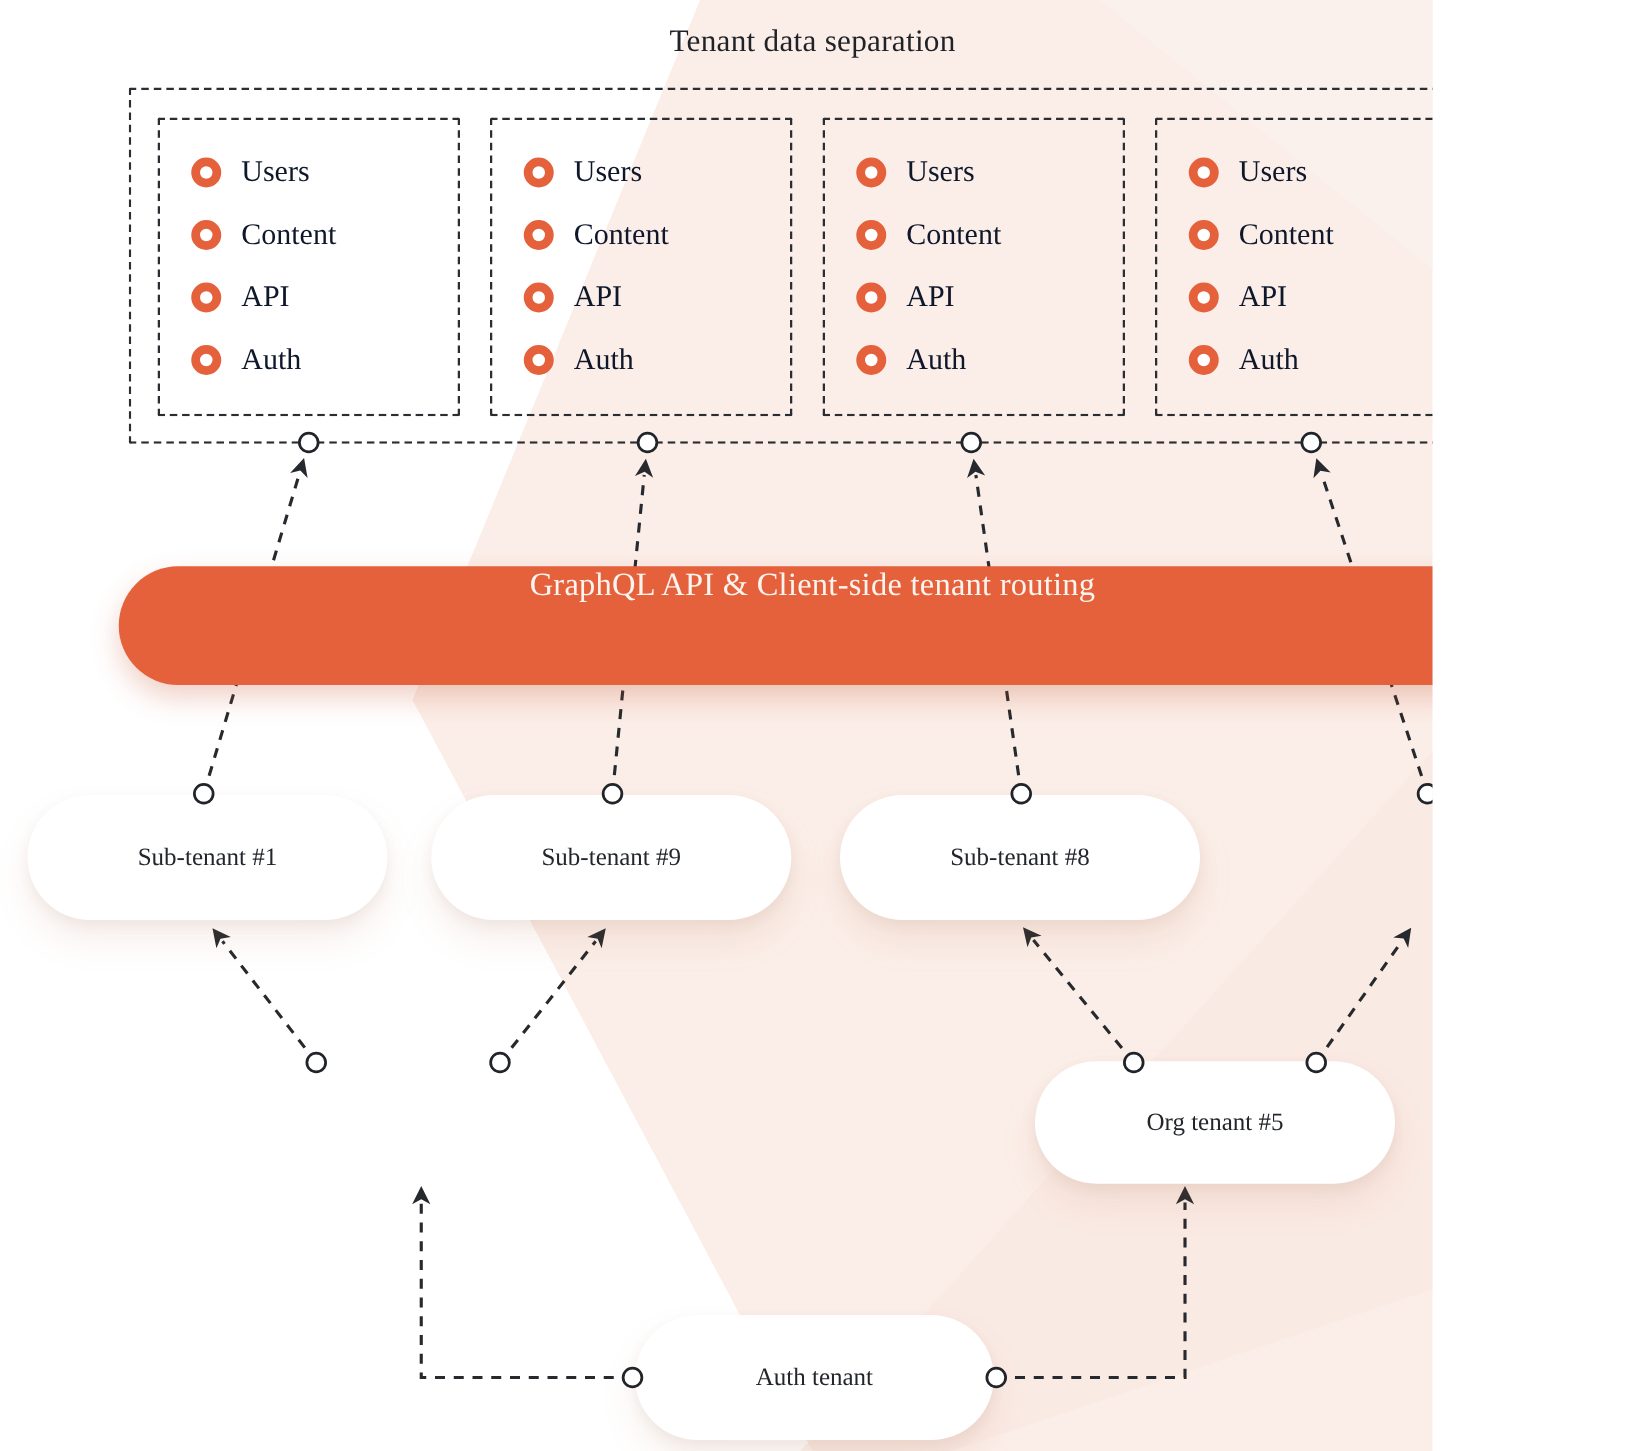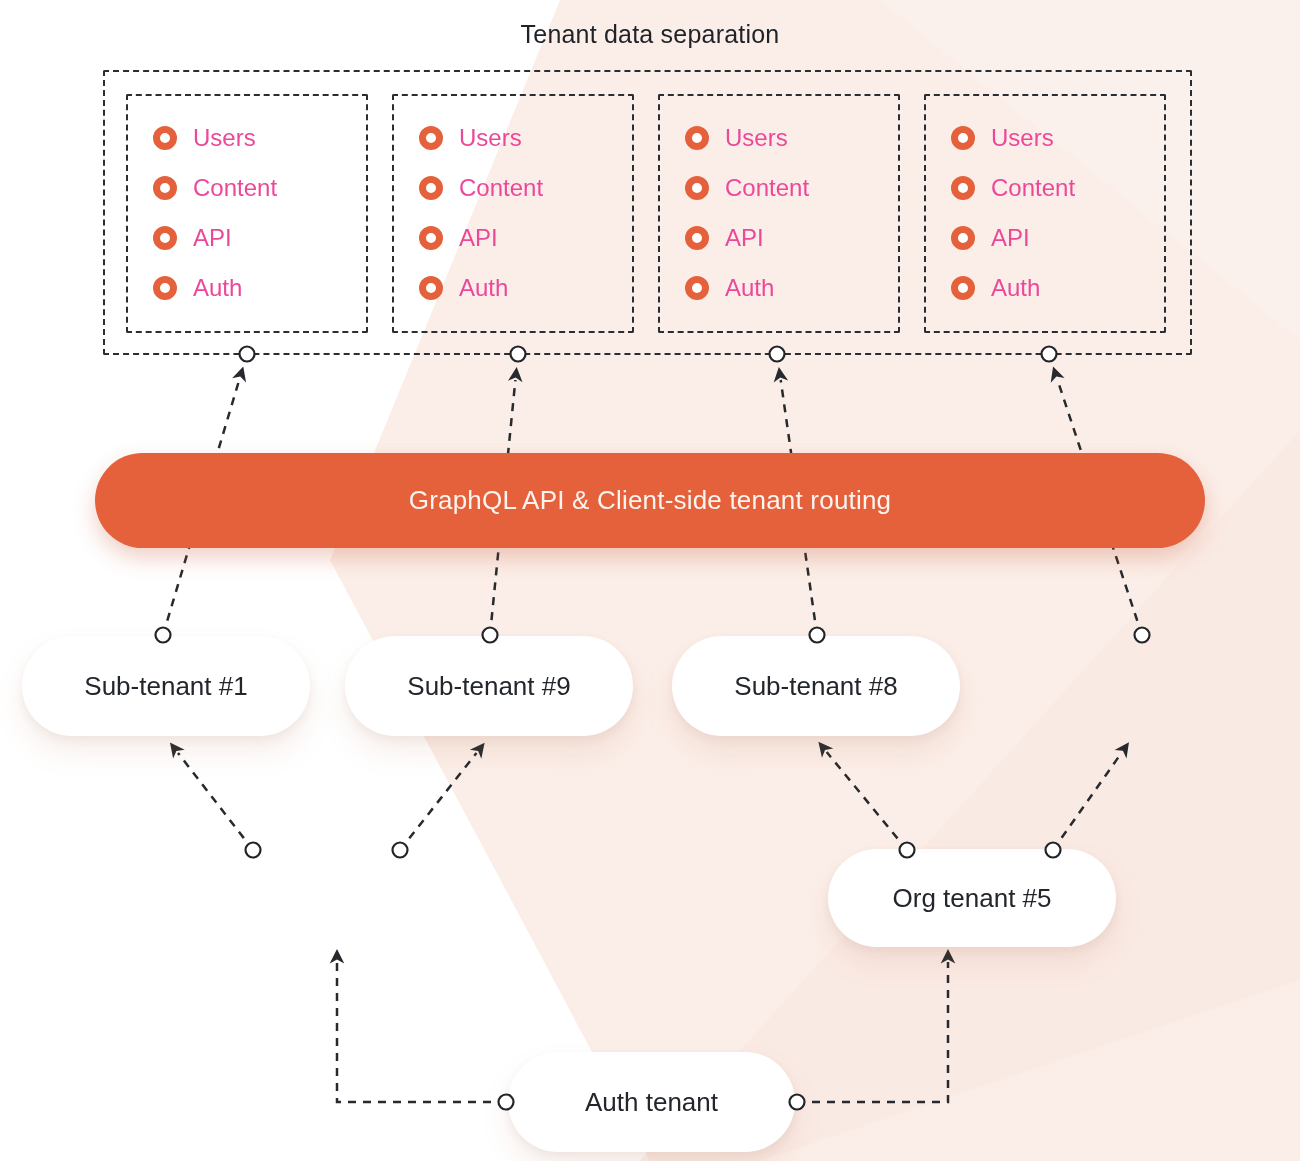--- a/index.html
+++ b/index.html
@@ -1,18 +1,18 @@
 <!DOCTYPE html>
 <html><head>
 <meta charset="utf-8">
 <style>
   html,body{margin:0;padding:0;background:#ffffff;}
   .stage{
-    position:relative;width:1300px;height:1161px;overflow:hidden;
-    background:#ffffff;font-family:Liberation Sans, sans-serif;
+    position:relative;width:1146px;height:1161px;overflow:hidden;
+    background:#ffffff;font-family:Liberation Serif, serif;
     color:#23262B;
   }
   .stage svg.layer{position:absolute;left:0;top:0;width:1300px;height:1161px;}
   .bg{z-index:0;}
   .lines{z-index:1;}
   .nodes{z-index:3;}
   .html-el{position:absolute;z-index:2;box-sizing:border-box;}
 
   .diagram-title{
     left:0;top:20px;width:1300px;text-align:center;
@@ -27,34 +27,34 @@
     position:absolute;top:22px;width:242px;height:239px;
     border:2px dashed #2A2D31;border-radius:2px;background:transparent;
     padding-top:17px;box-sizing:border-box;
   }
   .tb-0{left:21px;} .tb-1{left:287px;} .tb-2{left:553px;} .tb-3{left:819px;}
   .tb-item{display:flex;align-items:center;height:50px;padding-left:25px;}
   .ring{
     width:10px;height:10px;border:7px solid #E5613C;border-radius:50%;
     background:#fff;flex:0 0 auto;margin-right:16px;
   }
-  .tb-label{font-size:24px;color:#ec4899;}
+  .tb-label{font-size:24px;color:#0f172a;}
 
   .routing-bar{
     left:95px;top:453px;width:1110px;height:95px;border-radius:48px;
-    background:#E5613C;display:flex;align-items:center;justify-content:center;
+    background:#E5613C;display:flex;justify-content:center;
     box-shadow:0 10px 22px rgba(200,85,50,0.28);
   }
   .routing-bar span{font-size:26px;color:#FBF4EF;letter-spacing:.2px;}
 
   .pill{
     border-radius:50px;background:#ffffff;
     display:flex;align-items:center;justify-content:center;
     box-shadow:0 16px 28px rgba(190,120,95,0.13), 0 4px 10px rgba(120,80,60,0.07);
-    font-size:26px;color:#23272C;text-align:center;
+    font-size:20px;color:#23272C;text-align:center;
   }
   .sub{top:636px;width:288px;height:100px;}
   .sub-0{left:22px;} .sub-1{left:345px;} .sub-2{left:672px;} .sub-3{left:990px;}
   .org{top:849px;width:288px;height:98px;}
   .org-0{left:185px;} .org-1{left:828px;}
   .root{left:508px;top:1052px;width:287px;height:100px;}
 </style>
 </head>
 <body>
 

